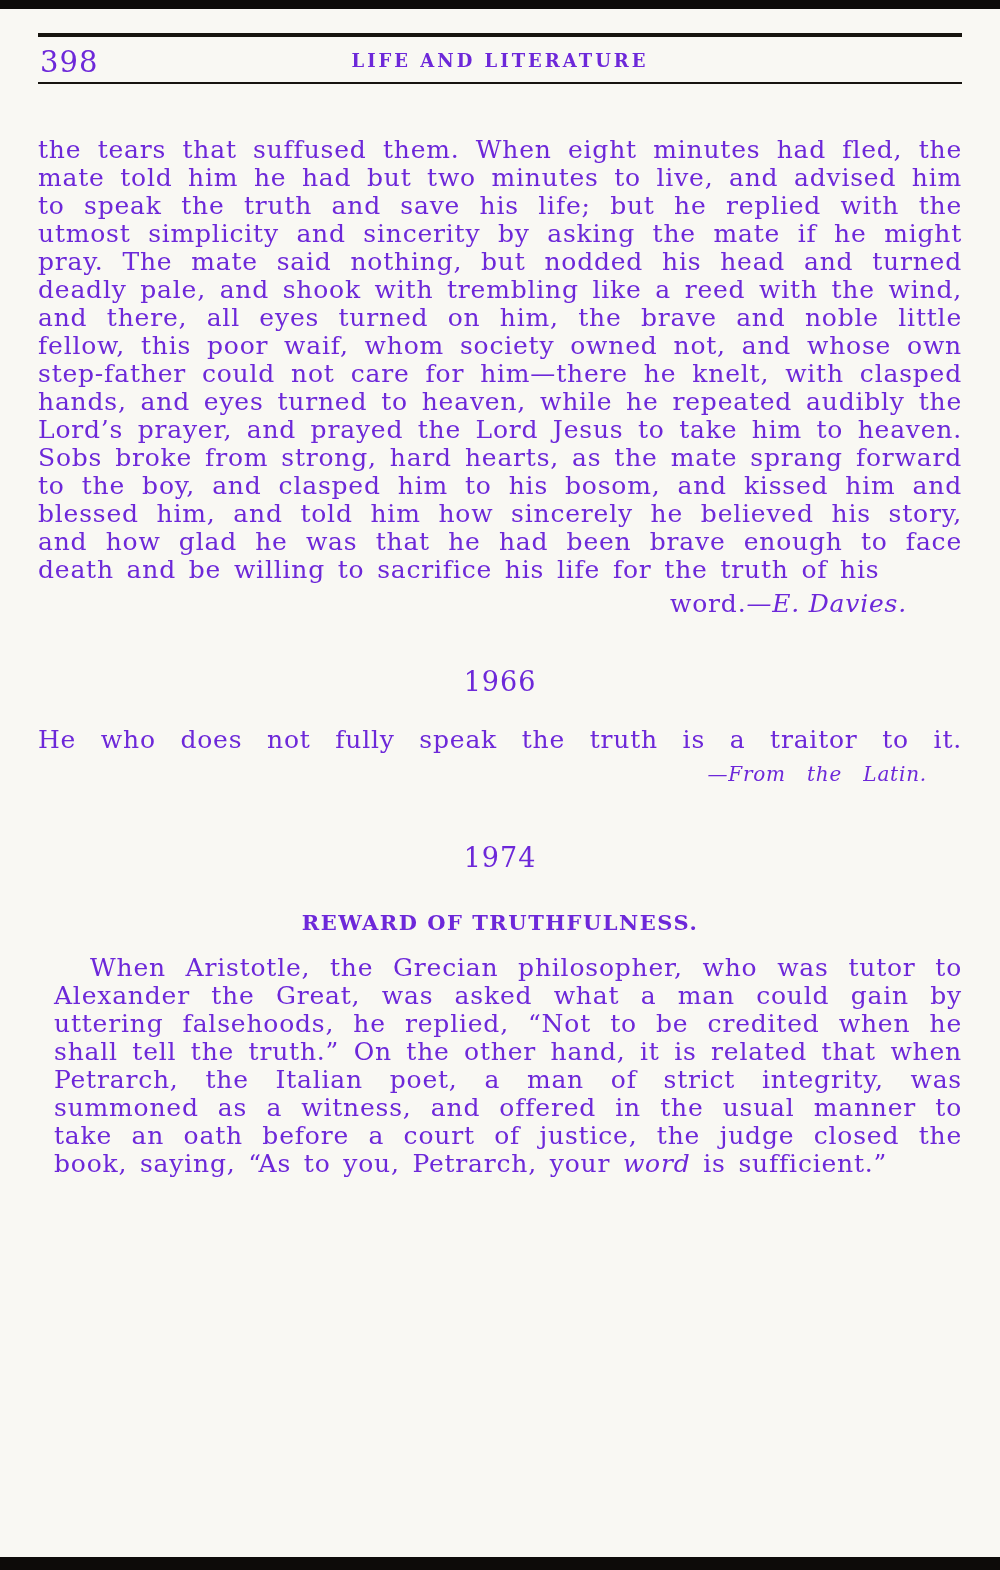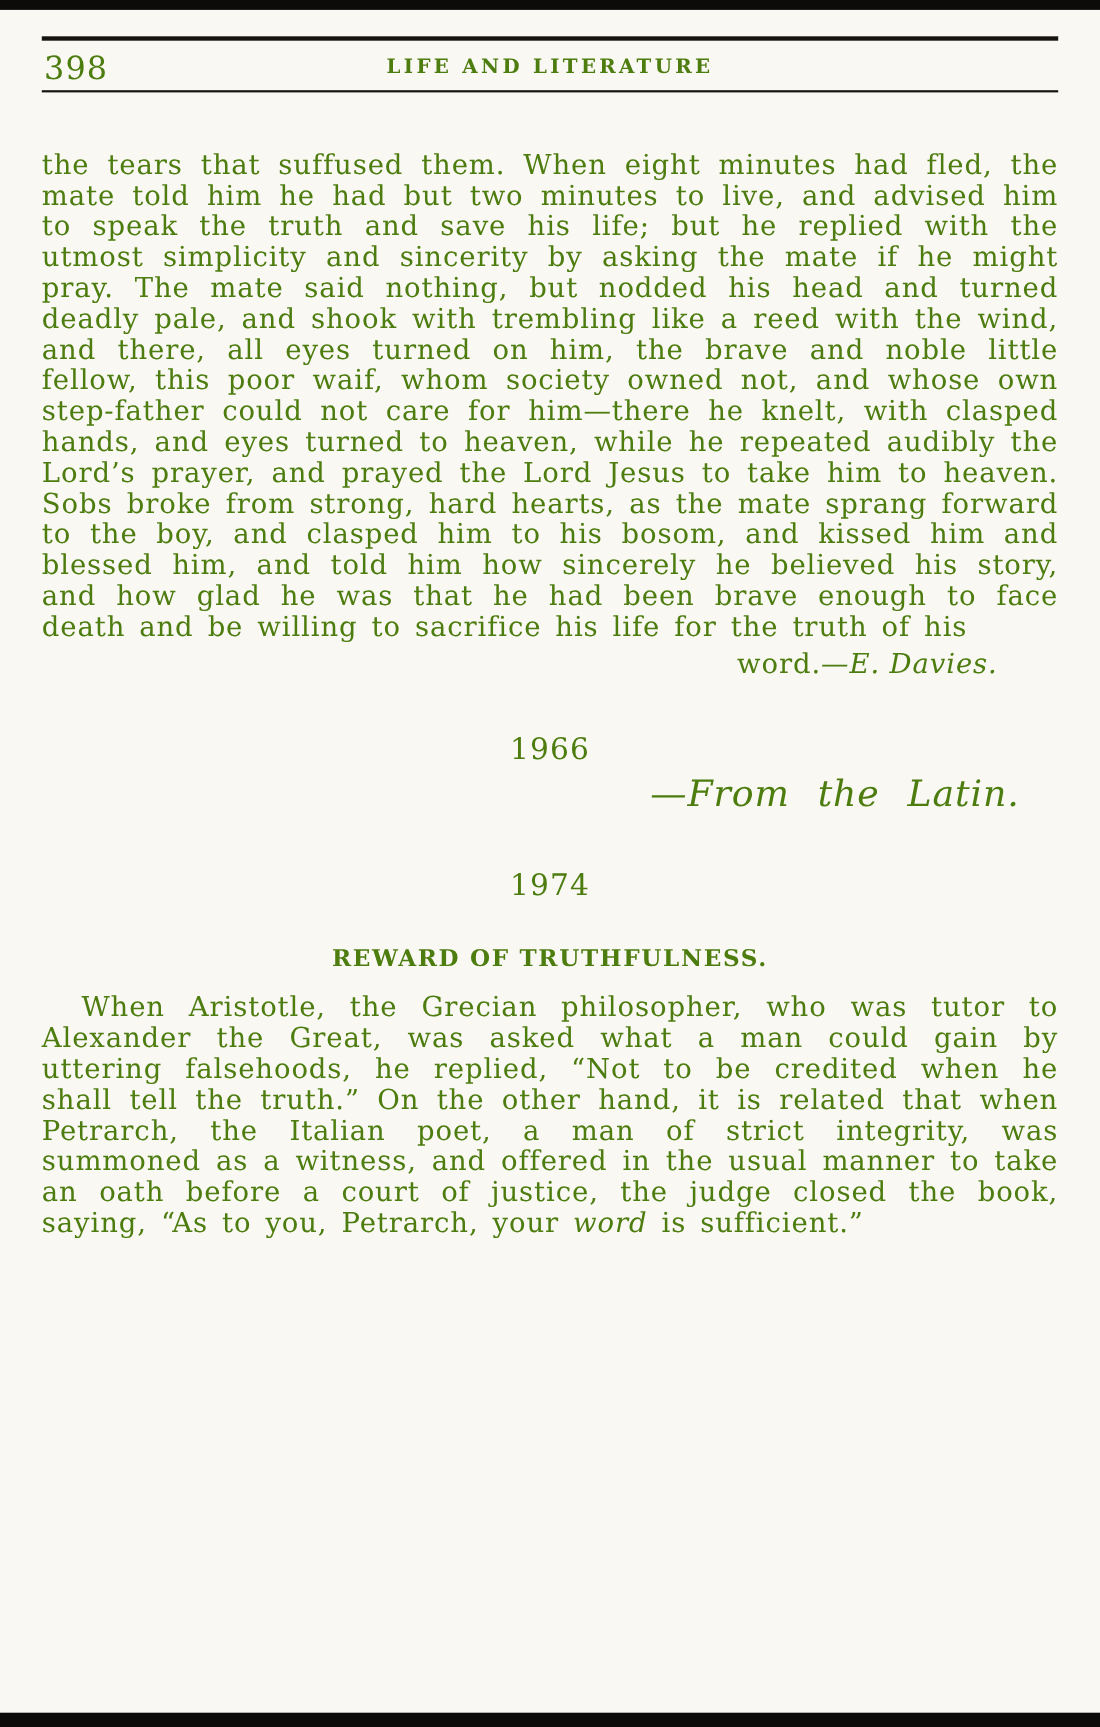--- a/index.html
+++ b/index.html
@@ -3,21 +3,21 @@
 <meta charset="utf-8">
 <style>
   html, body { margin: 0; padding: 0; background: #e8e6e0; }
   .page {
     position: relative;
     width: 1000px;
     height: 1570px;
     margin: 0 auto;
     background: #f9f8f3;
     font-family: "DejaVu Serif", serif;
-    color: #4d7c0f;
+    color: #6d28d9;
     overflow: hidden;
   }
   .top-edge {
     position: absolute; top: 0; left: 0; right: 0;
     height: 9px; background: #0d0b09;
   }
   .bottom-edge {
     position: absolute; bottom: 0; left: 0; right: 0;
     height: 13px; background: #0d0b09;
   }
@@ -69,36 +69,36 @@
   .num-1974 { margin-top: 38px; }
   .num-1975 { margin-top: 44px; }
   .quote-line {
     margin: 24px 0 0 0;
     text-align: justify;
     text-align-last: justify;
   }
   .quote-attrib {
     margin: 0 35px 0 0;
     text-align: right;
-    font-size: 33px;
+    font-size: 20px;
     line-height: 40px;
     font-style: italic;
     word-spacing: 14px;
     letter-spacing: 0.8px;
   }
   .entry-heading {
     text-align: center;
     font-size: 21px;
     font-weight: 700;
     letter-spacing: 1.5px;
     line-height: 30px;
     margin: 30px 0 12px 0;
   }
   .entry-paragraph {
-    margin: 16px 0 0 0;
+    margin: 16px 0 0 16px;
     text-indent: 36px;
   }
   .italic-word { font-style: italic; }
 </style>
 </head>
 <body>
 
 <div class="page">
 
   <div class="top-edge"></div>
@@ -112,20 +112,21 @@
 
     <p class="body-text story-body">the tears that suffused them.  When eight minutes had fled, the mate told him he had but two minutes to live, and advised him to speak the truth and save his life; but he replied with the utmost simplicity and sincerity by asking the mate if he might pray.  The mate said nothing, but nodded his head and turned deadly pale, and shook with trembling like a reed with the wind, and there, all eyes turned on him, the brave and noble little fellow, this poor waif, whom society owned not, and whose own step-father could not care for him—there he knelt, with clasped hands, and eyes turned to heaven, while he repeated audibly the Lord’s prayer, and prayed the Lord Jesus to take him to heaven.  Sobs broke from strong, hard hearts, as the mate sprang forward to the boy, and clasped him to his bosom, and kissed him and blessed him, and told him how sincerely he believed his story, and how glad he was that he had been brave enough to face death and be willing to sacrifice his life for the truth of his</p>
 
     <div class="last-line">
         <span>word.</span>
         <span class="attribution story-attrib">—E. Davies.</span>
       </div>
 
     <p class="entry-number num-1974">1966</p>
 
+    <p class="body-text quote-line">He who does not fully speak the truth is a traitor to it.</p>
 
     <p class="quote-attrib">—From the Latin.</p>
 
     <p class="entry-number num-1975">1974</p>
 
     <h2 class="entry-heading">REWARD OF TRUTHFULNESS.</h2>
 
     <p class="body-text entry-paragraph"><span>When Aristotle, the Grecian philosopher, who was tutor to Alexander the Great, was asked what a man could gain by uttering falsehoods, he replied, “Not to be credited when he shall tell the truth.”  On the other hand, it is related that when Petrarch, the Italian poet, a man of strict integrity, was summoned as a witness, and offered in the usual manner to take an oath before a court of justice, the judge closed the book, saying, “As to you, Petrarch, your </span><span class="italic-word">word</span><span> is sufficient.”</span></p>
 
   </main>

